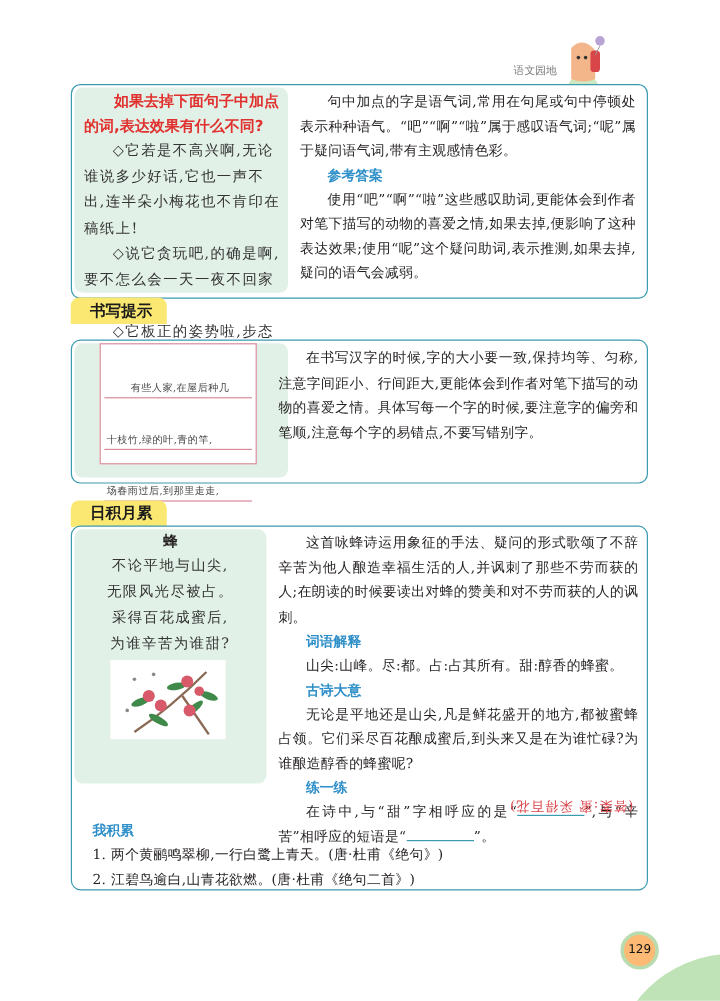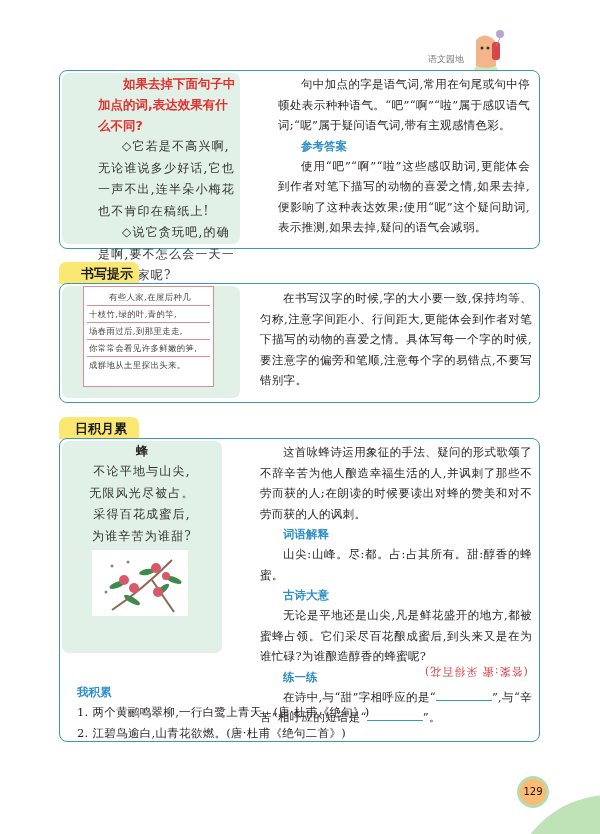--- a/index.html
+++ b/index.html
@@ -11,28 +11,28 @@
   .hdr-label { position:absolute; left:428px; top:53px; font-size:9px; color:#7a7a7a; }
   .mascot { position:absolute; left:466px; top:28px; width:40px; height:50px; }
 
   .box { position:absolute; left:59px; width:479px; border:1.5px solid #3a9bb0; border-radius:8px; background:#fff; }
   .panel { position:absolute; background:#e2f1e7; border-radius:7px; }
 
   .q-title { color:#e0312f; font-weight:bold; font-size:12.5px; line-height:21px; font-family: "DejaVu Sans","Liberation Sans",sans-serif; }
   .kai { font-size:12px; line-height:21.5px; letter-spacing:1.2px; color:#333; }
   .body-text { font-size:11.5px; line-height:20.5px; color:#231f20; text-align:justify; letter-spacing:0.3px; }
   .sub-head { color:#2f8fc8; font-size:11.5px; line-height:20px; font-family:"DejaVu Sans","Liberation Sans",sans-serif; font-weight:bold; }
-  .indent { text-indent:2em;margin-left:28px; }
+  .indent { text-indent:2em; }
 
   .tab { position:absolute; left:59px; height:22px; width:80px; background:#fbe873; border-radius:7px 7px 0 0;
          font-family:"DejaVu Sans","Liberation Sans",sans-serif; font-weight:bold; font-size:13px; color:#1b1b1b;
          line-height:24px; padding-left:16px; box-sizing:border-box; }
 
   .copybook { position:absolute; left:83px; top:286px; width:131px; height:101px; border:1px solid #d98c9a; background:#fff; padding:2px 3px; box-sizing:border-box; }
-  .copybook .ln { height:16px; border-bottom:1px solid #d98c9a; font-size:8.4px; line-height:16px; color:#444; white-space:nowrap; padding-left:2px; letter-spacing:0.4px; }
+  .copybook .ln { height:16px; border-bottom:1px solid #d98c9a; font-size:8.4px; line-height:16px; color:#444; white-space:nowrap; padding-left:2px; letter-spacing:0.4px;margin-top:26px; }
   .copybook .ln:last-child { border-bottom:none; }
 
   .blank { display:inline-block; width:56px; border-bottom:1px solid #3a9bb0; height:10px; vertical-align:baseline; }
   .answer-inv { position:absolute; right:72px; top:664px; color:#d9434a; font-size:11px; transform:rotate(180deg); letter-spacing:1px; }
 
   .page-num { position:absolute; left:517px; top:776px; width:26px; height:26px; border-radius:50%; border:3px solid #b8dcb0; background:#fdba74;
               font-family:"DejaVu Sans","Liberation Sans",sans-serif; font-size:10px; text-align:center; line-height:26px; color:#111; }
   .corner-circle { position:absolute; left:510px; top:795px; width:200px; height:200px; border-radius:50%; background:#bfe2b6; }
 </style>
 </head>
@@ -57,21 +57,21 @@
     <div class="kai indent">◇说它贪玩吧,的确是啊,要不怎么会一天一夜不回家呢?</div>
     <div class="kai indent">◇它板正的姿势啦,步态啦,和别的公鹅攀谈时的腔调啦,全是海军上将的派头。</div>
   </div>
   <div style="position:absolute;left:190px;top:3px;width:280px;">
     <div class="body-text indent">句中加点的字是语气词,常用在句尾或句中停顿处表示种种语气。“吧”“啊”“啦”属于感叹语气词;“呢”属于疑问语气词,带有主观感情色彩。</div>
     <div class="sub-head indent">参考答案</div>
     <div class="body-text indent">使用“吧”“啊”“啦”这些感叹助词,更能体会到作者对笔下描写的动物的喜爱之情,如果去掉,便影响了这种表达效果;使用“呢”这个疑问助词,表示推测,如果去掉,疑问的语气会减弱。</div>
   </div>
 </div>
 
-<div class="tab" style="top:262px;text-align:center;">书写提示</div>
+<div class="tab" style="top:248px;">书写提示</div>
 <div class="box" style="top:283px;height:118px;">
   <div class="panel" style="left:2px;top:2px;width:178px;height:112px;"></div>
 </div>
 <div class="copybook">
   <div class="ln" style="padding-left:22px;">有些人家,在屋后种几</div>
   <div class="ln">十枝竹,绿的叶,青的竿,</div>
   <div class="ln">场春雨过后,到那里走走,</div>
   <div class="ln">你常常会看见许多鲜嫩的笋,</div>
   <div class="ln">成群地从土里探出头来。</div>
 </div>

